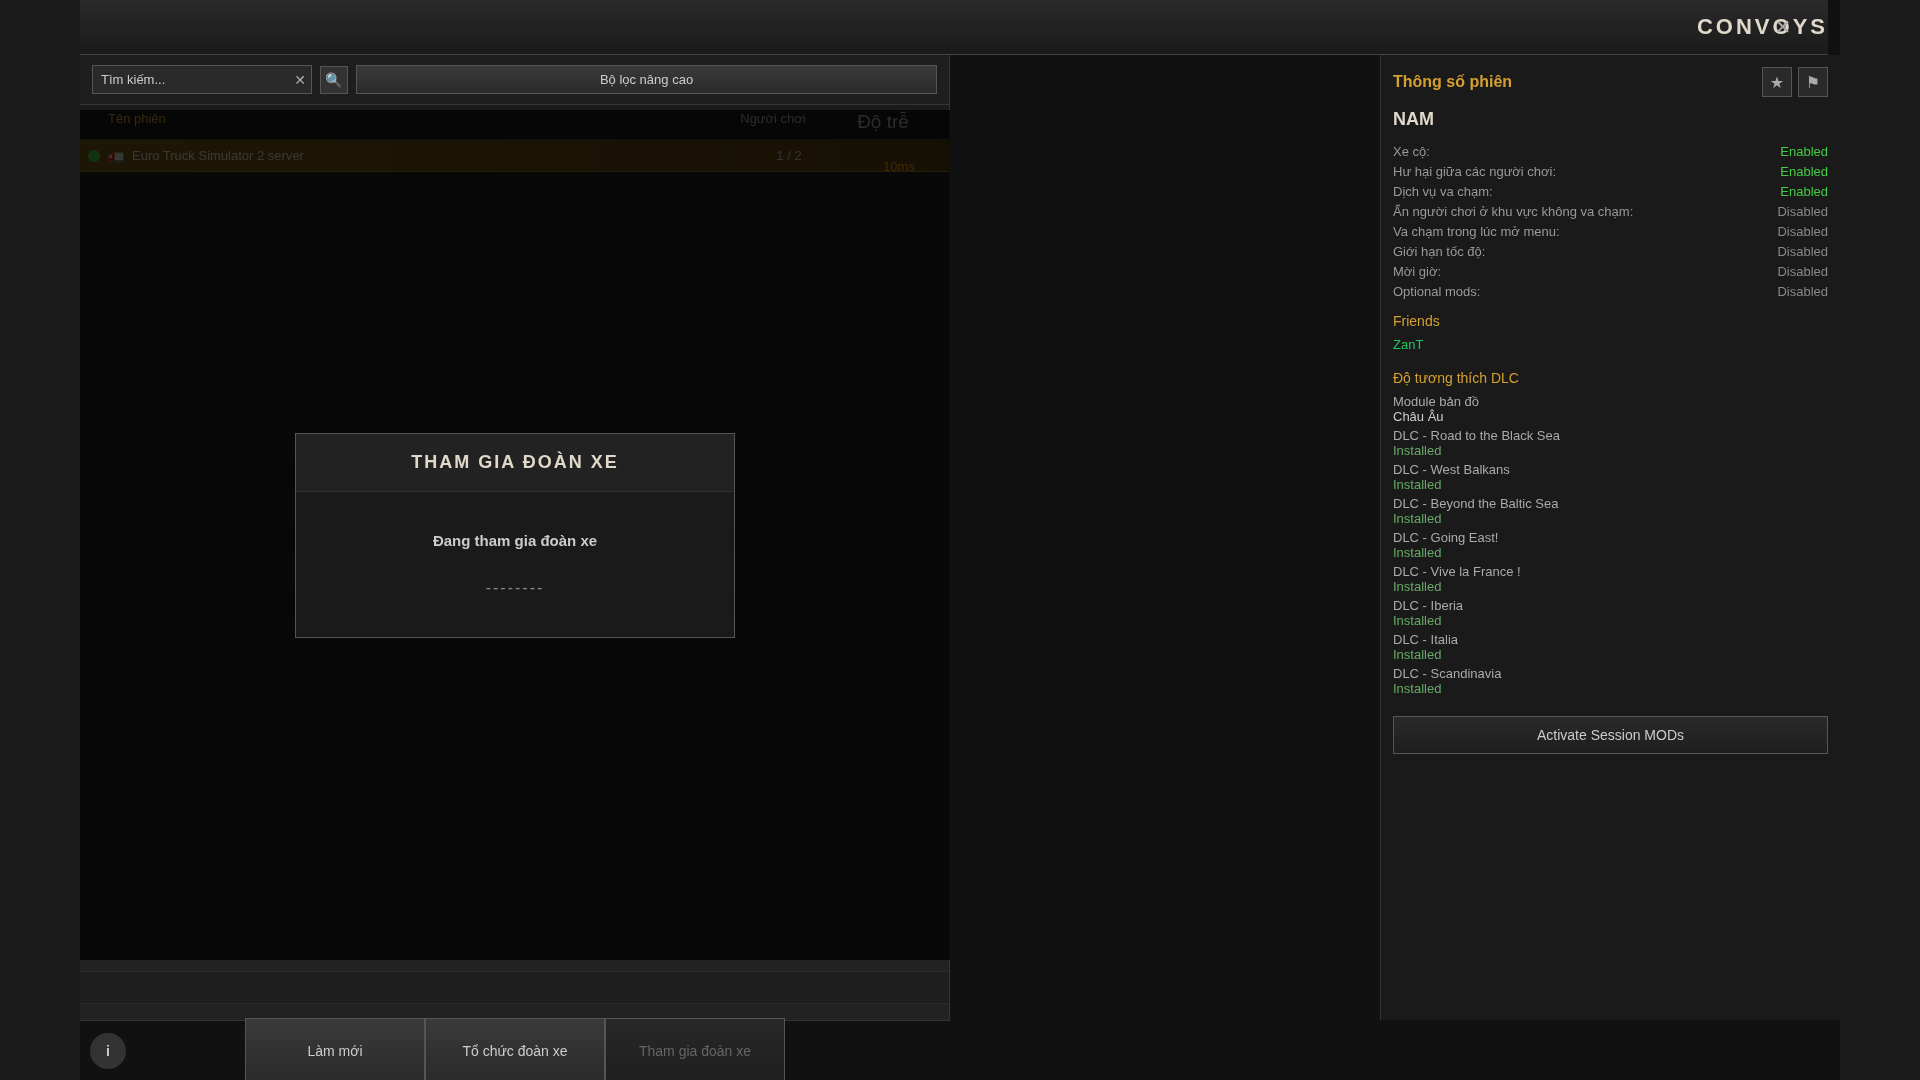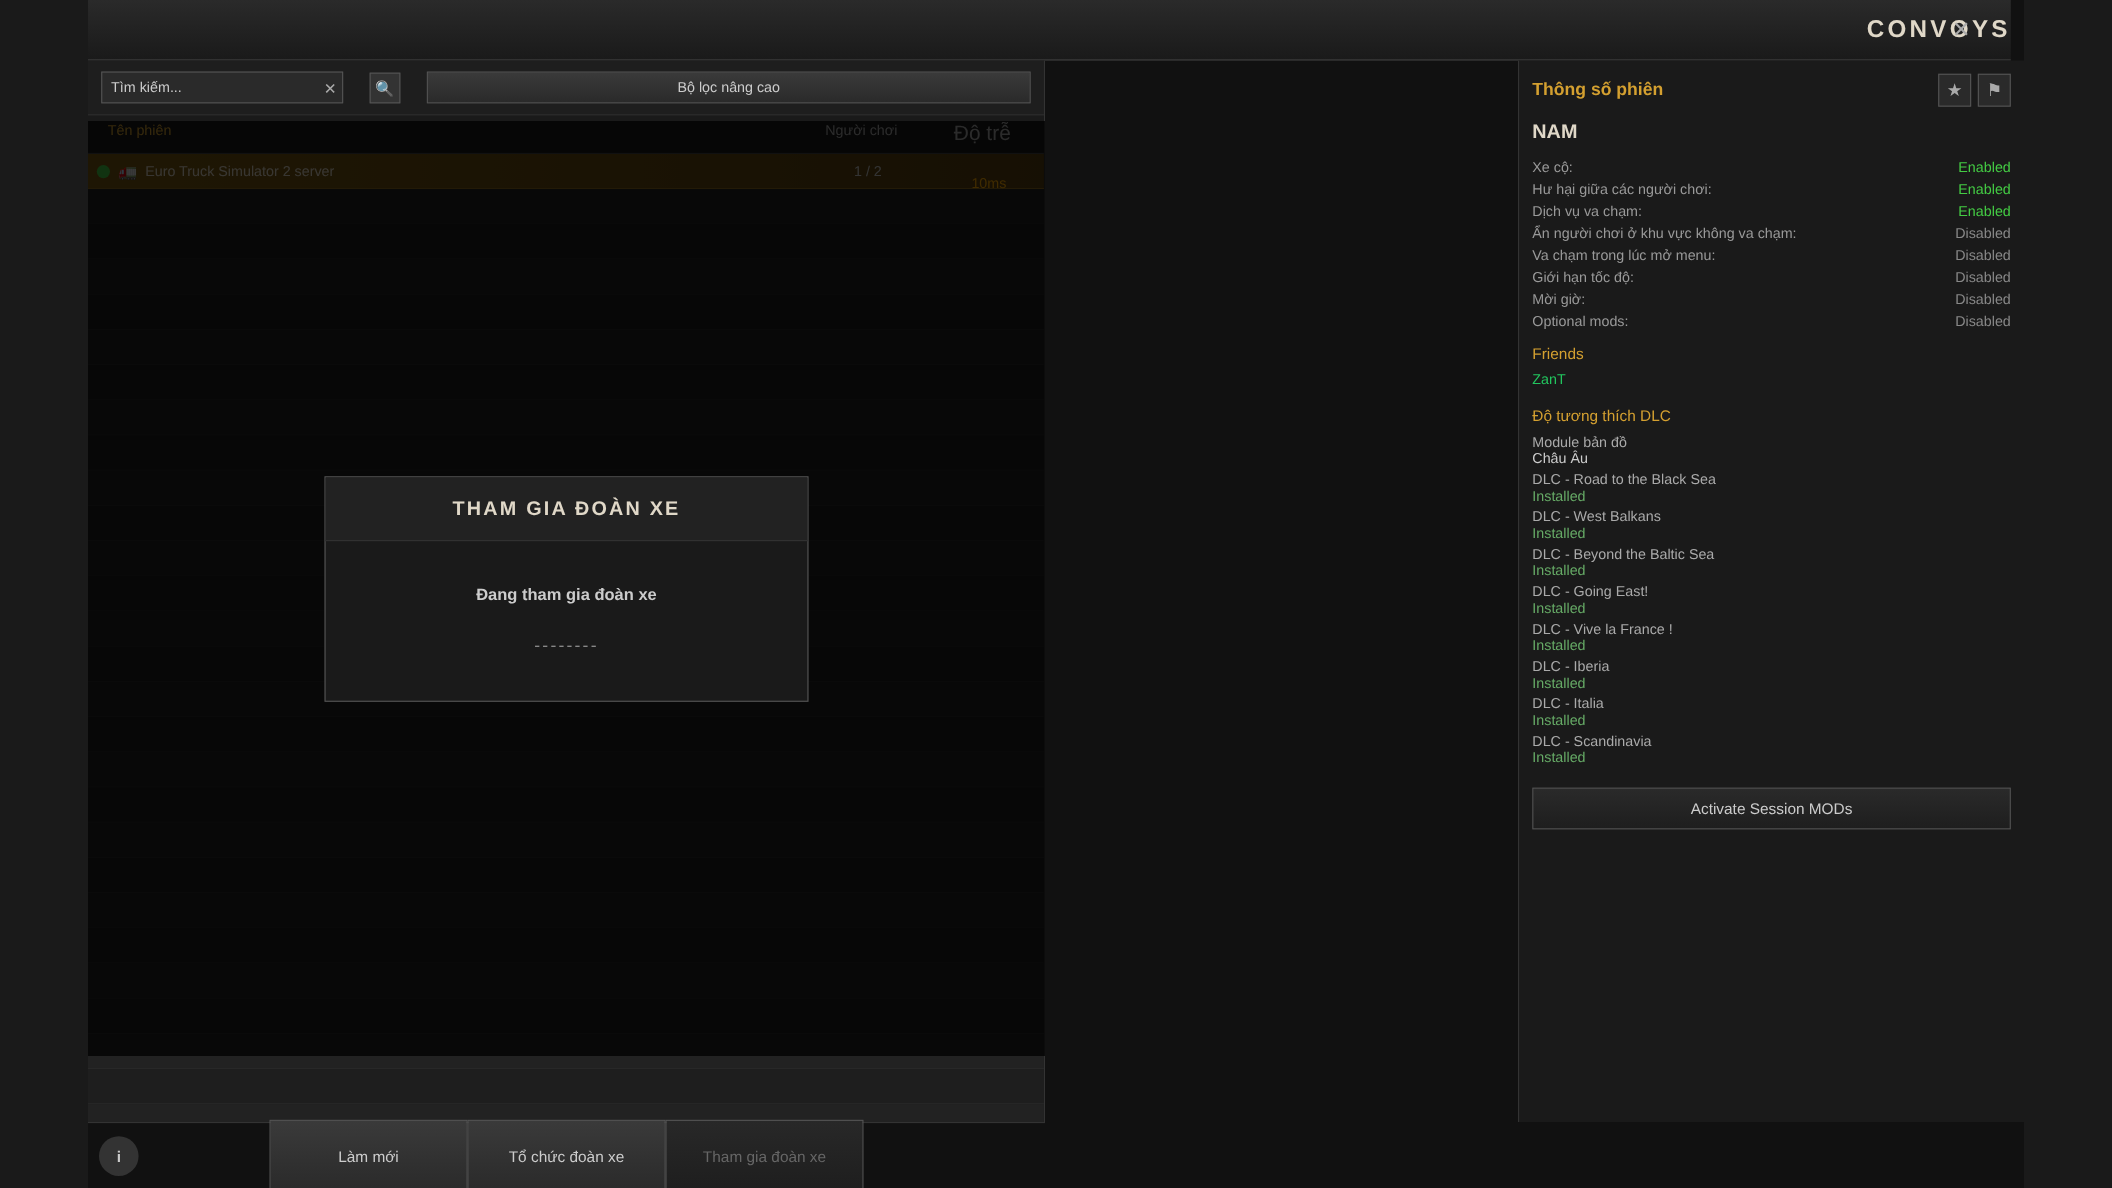--- a/index.html
+++ b/index.html
@@ -63,21 +63,21 @@
       bottom: 60px;
       background: #1e1e1e;
       border-right: 1px solid #333;
     }
 
     
     .search-bar {
       display: flex;
       align-items: center;
       padding: 10px 12px;
-      gap: 24px;
+      gap: 8px;
       border-bottom: 1px solid #333;
       justify-content: space-between;
     }
     .search-input-wrap {
       position: relative;
       flex: 0 0 220px;
     }
     .search-input {
       background: #2a2a2a;
       border: 1px solid #555;
@@ -115,21 +115,21 @@
       color: #ccc;
       padding: 6px 16px;
       font-size: 13px;
       cursor: pointer;
       text-align: center;
     }
 
     
     .table-header {
       display: flex;
-      padding: 6px 6px;
+      padding: 6px 16px;
       border-bottom: 1px solid #444;
       background: #1a1a1a;
     }
     .col-session {
       flex: 1;
       padding-left: 12px;
       font-size: 13px;
       color: #d4a030;
     }
     .col-players {

